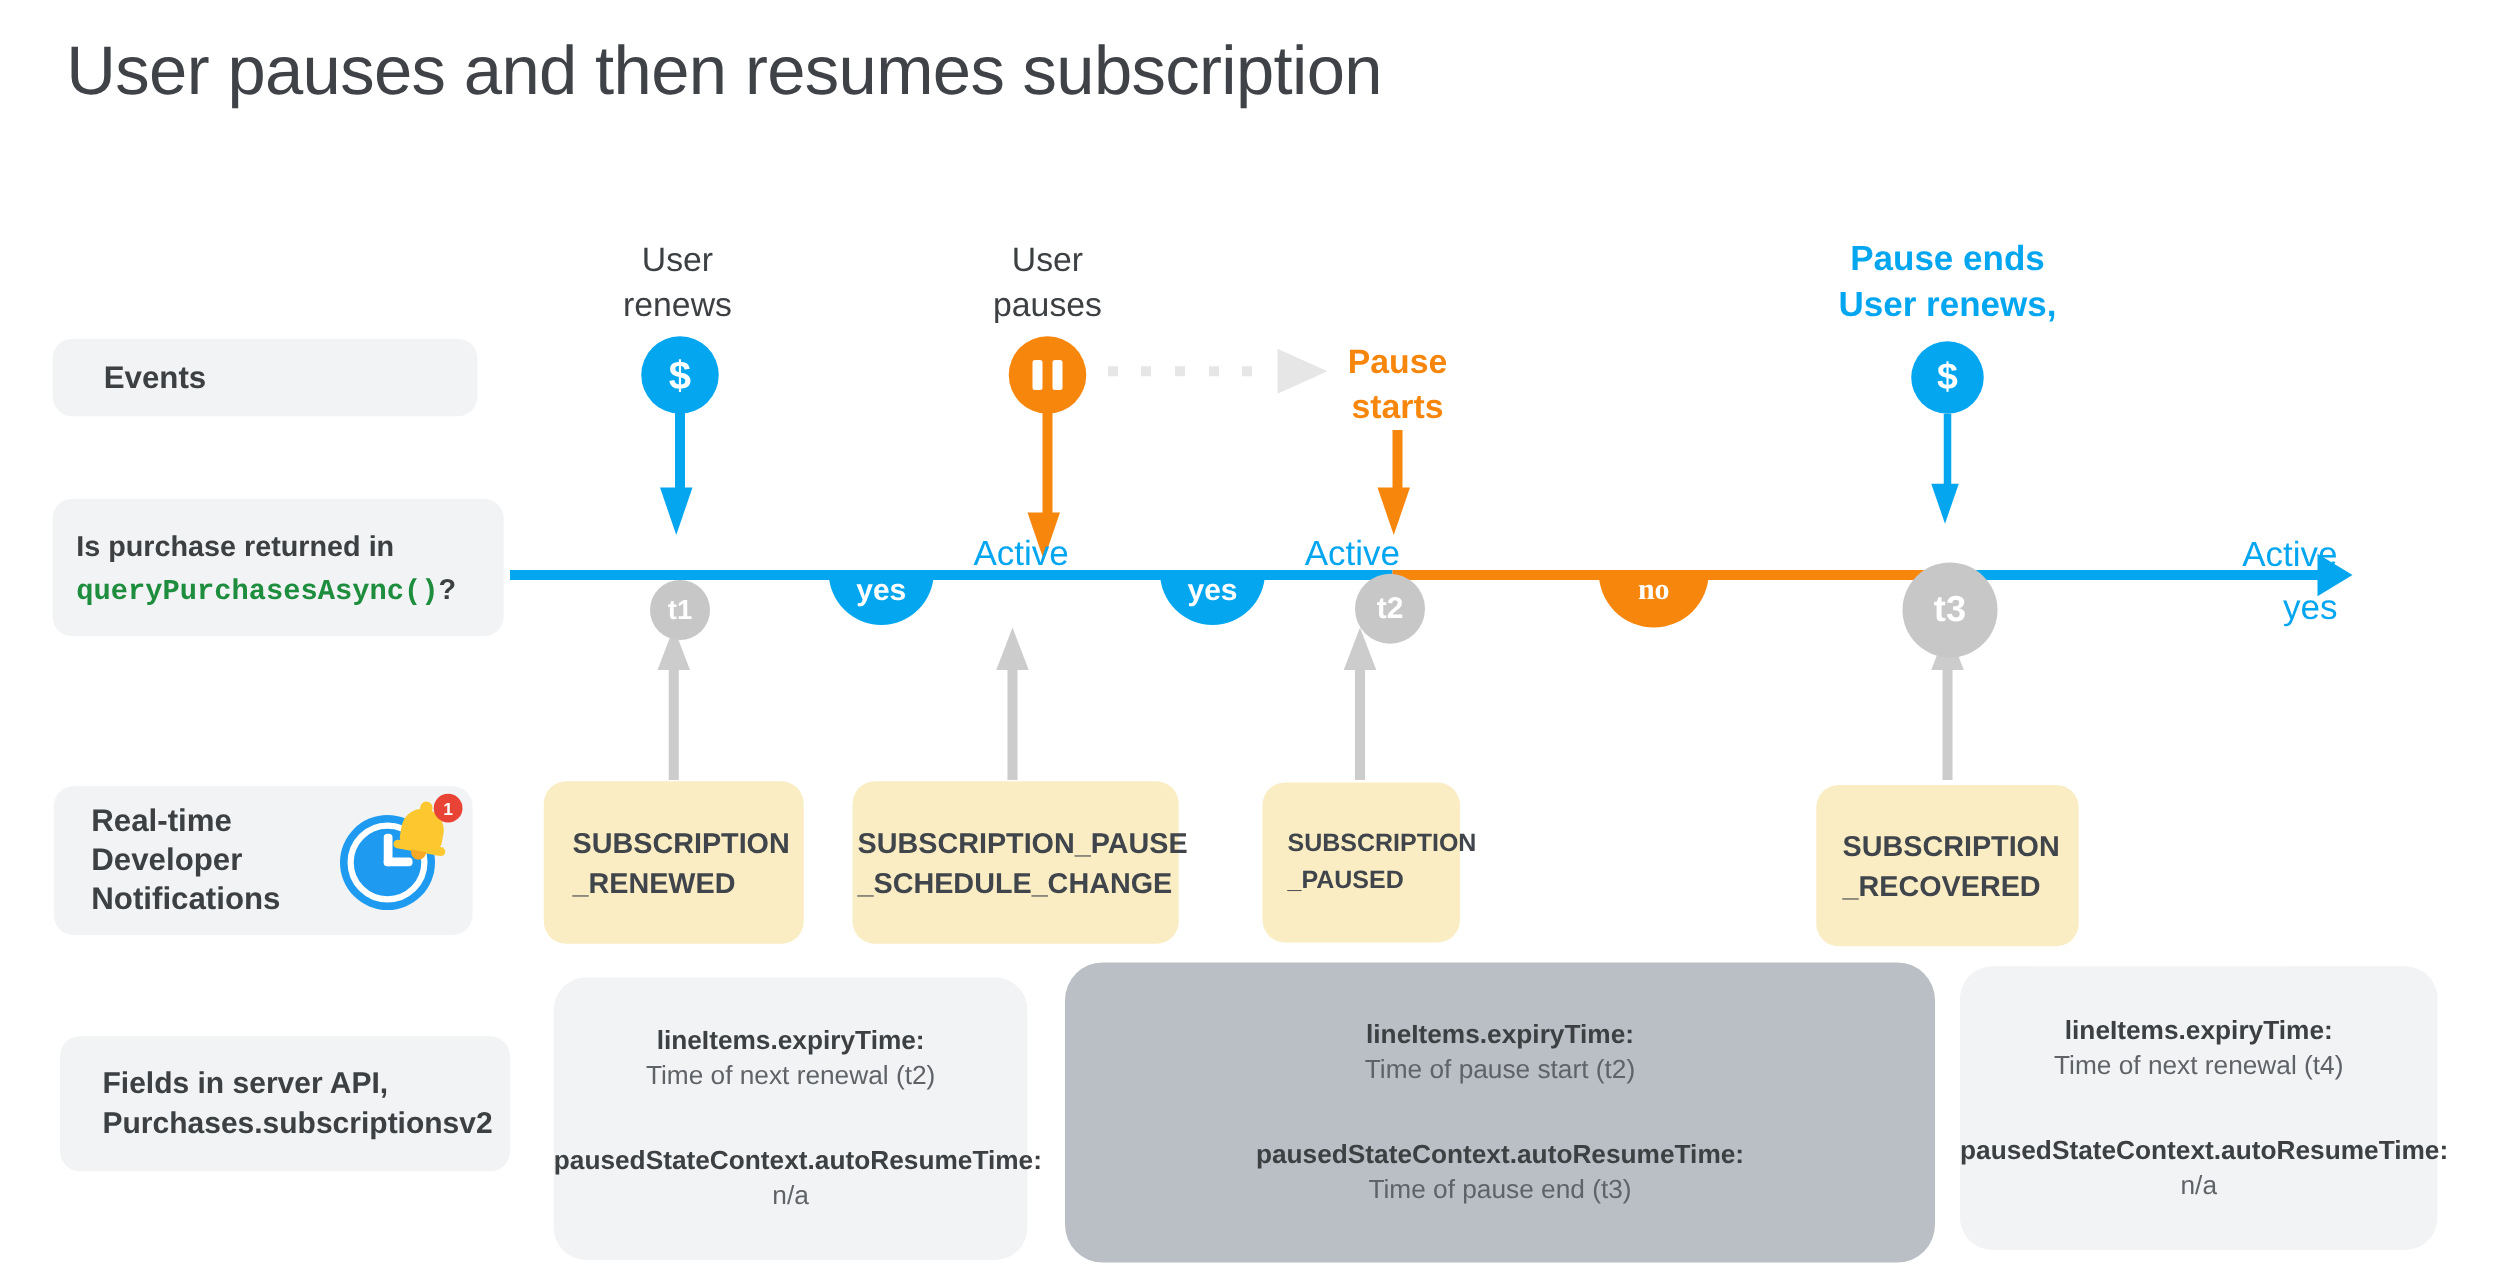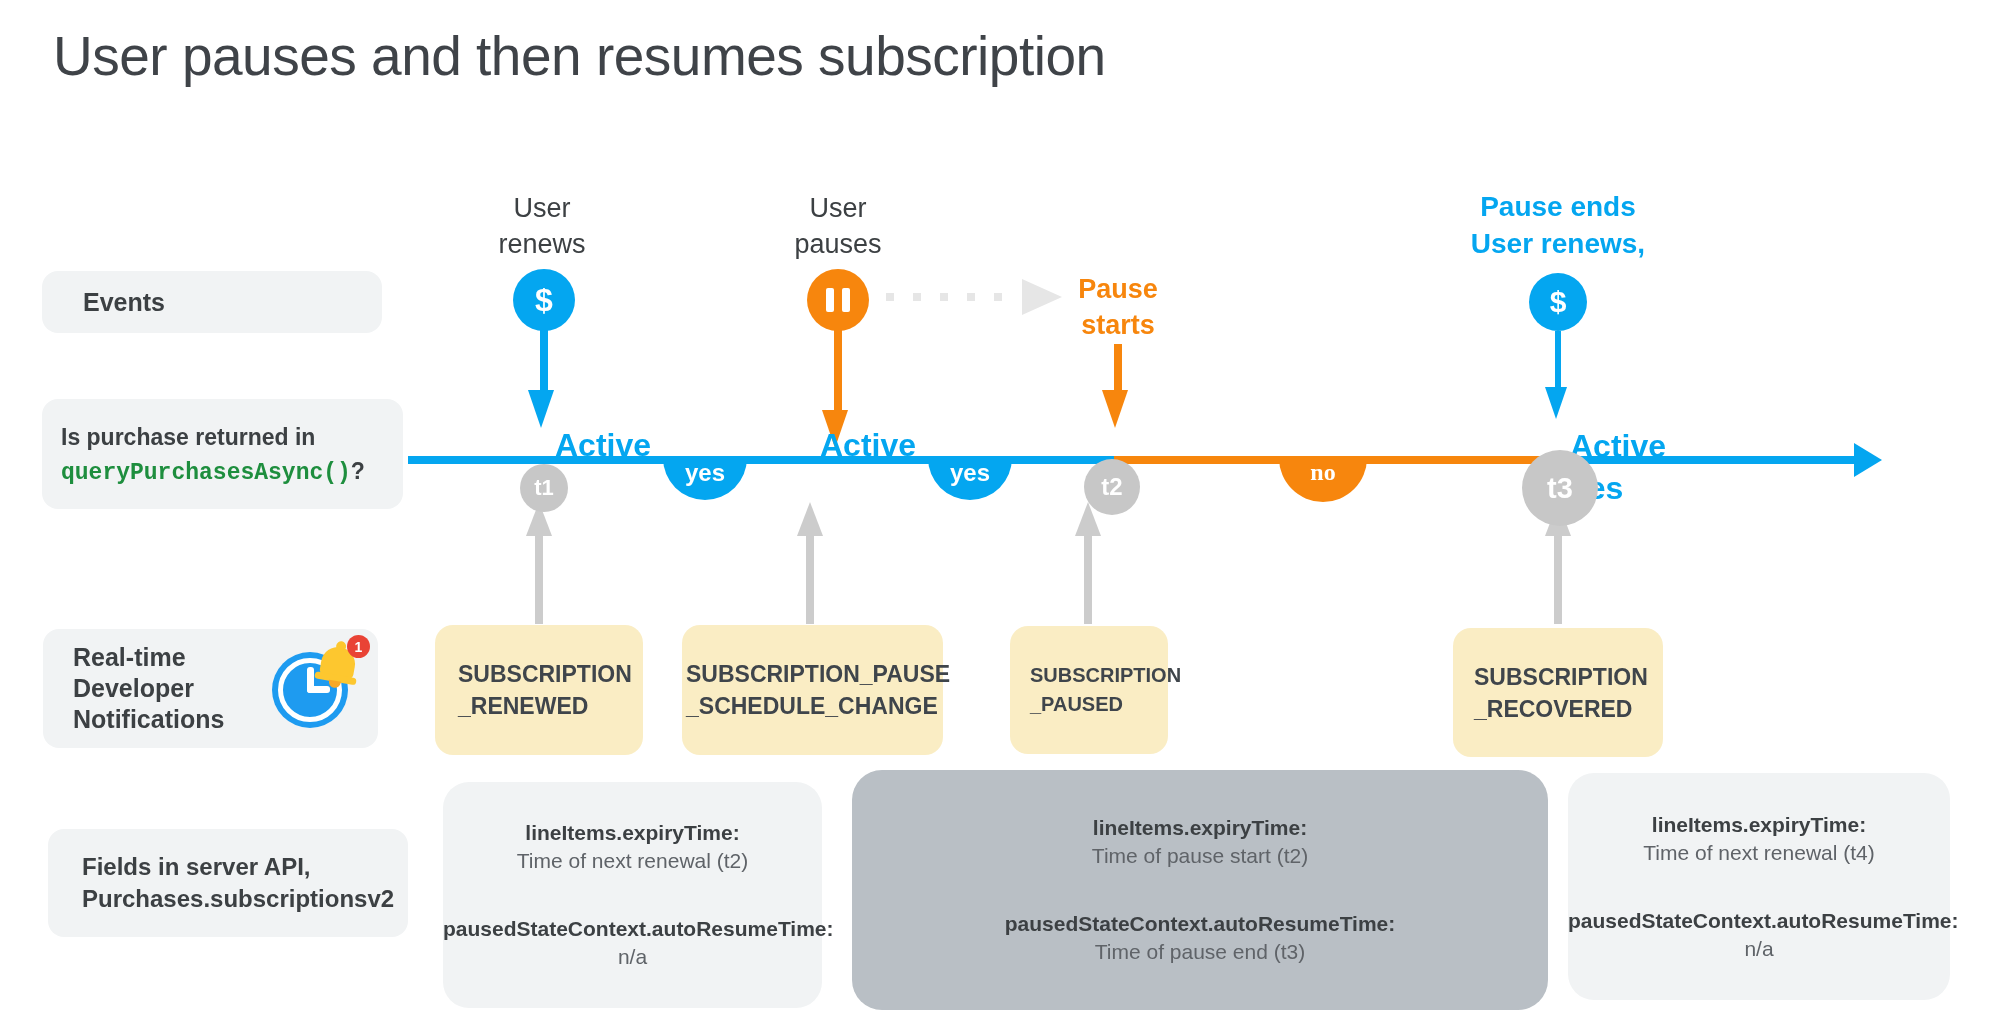--- a/index.html
+++ b/index.html
@@ -75,21 +75,21 @@
     border-top:17px solid transparent; border-bottom:17px solid transparent;}
 
   .tl-point{border-radius:50%; background:var(--gray-circle,#C7C7C7);
     color:#fff; font-weight:bold; display:flex; align-items:center; justify-content:center;
     z-index:3;margin-top:28px;}
   .t1{left:520px; top:436px; width:48px; height:48px; font-size:22px;}
   .t2{left:1084px; top:431px; width:56px; height:56px; font-size:24px;}
   .t3{left:1522px; top:422px; width:76px; height:76px; font-size:29px;}
 
   
-  .state-label{font-weight:bold; font-size:32px; text-align:left; width:300px; z-index:2;}
+  .state-label{font-weight:normal; font-size:28px; text-align:right; width:300px; z-index:2;}
   .state-blue{color:var(--blue,#04A6F0);}
   .state-orange{color:var(--orange,#F7860D);}
   .half-badge{top:458px; height:42px; width:84px; border-radius:0 0 84px 84px;
     display:flex; justify-content:center; align-items:flex-start;
     color:#fff; font-weight:bold; font-size:24px; z-index:1; padding-top:1px;
     box-sizing:border-box;}
   .half-blue{background:var(--blue,#04A6F0);}
   .half-orange{background:var(--orange,#F7860D); width:88px; height:44px;
     border-radius:0 0 88px 88px;}
 

